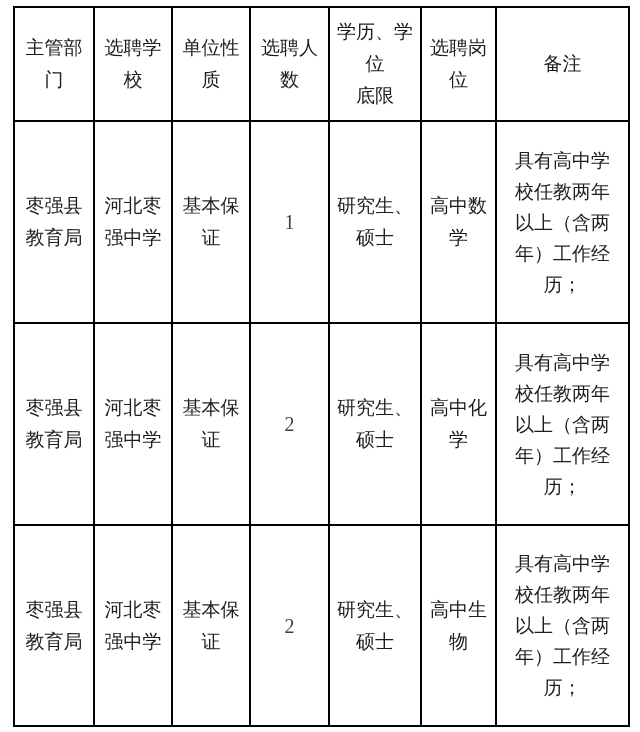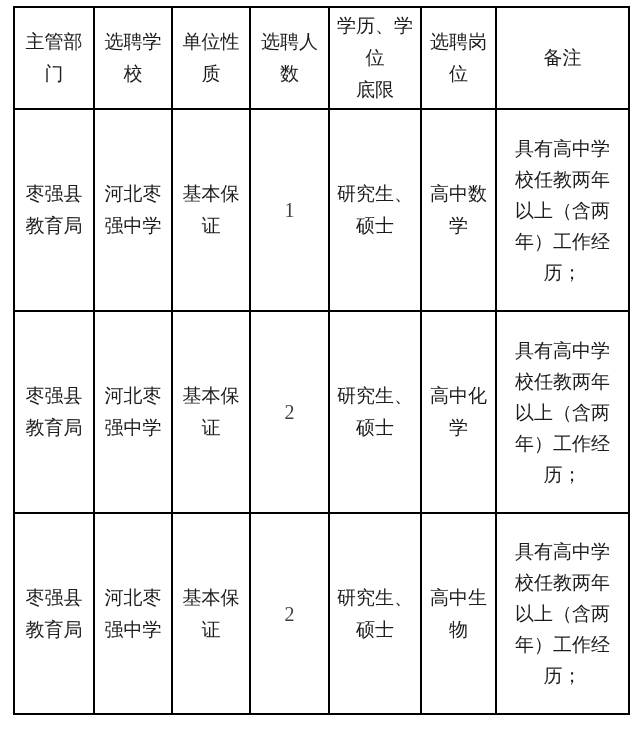--- a/index.html
+++ b/index.html
@@ -26,21 +26,21 @@
     border: 2px solid #000000;
     text-align: center;
     vertical-align: middle;
     white-space: pre-line;
     font-size: 19px;
     line-height: 32px;
     color: #1c1c1c;
     padding: 2px 4px;
     overflow: hidden;
   }
-  tr.header-row { height: 102px; }
+  tr.header-row { height: 114px; }
   tr.data-row-0 { height: 202px; }
   tr.data-row-1 { height: 202px; }
   tr.data-row-2 { height: 201px; }
   td.num-cell {
     color: #3f3f3f;
     font-size: 20px;
     line-height: 20px;
   }
   td.remarks-cell {
     line-height: 31px;

